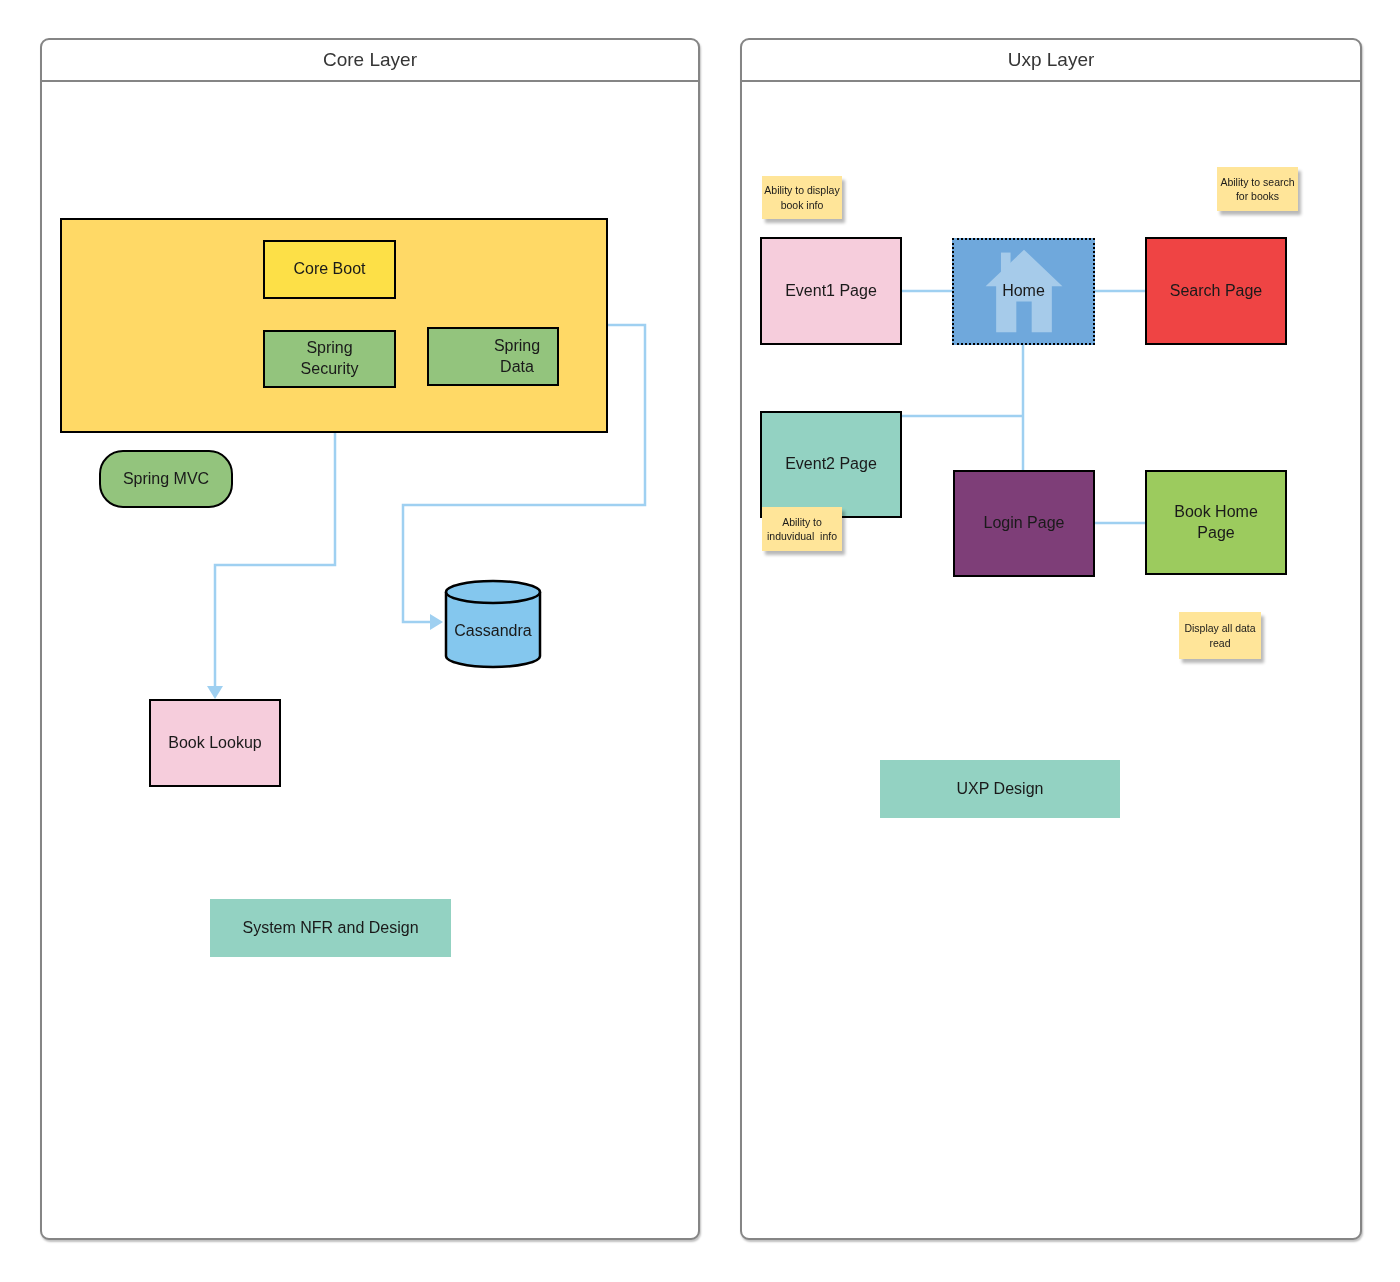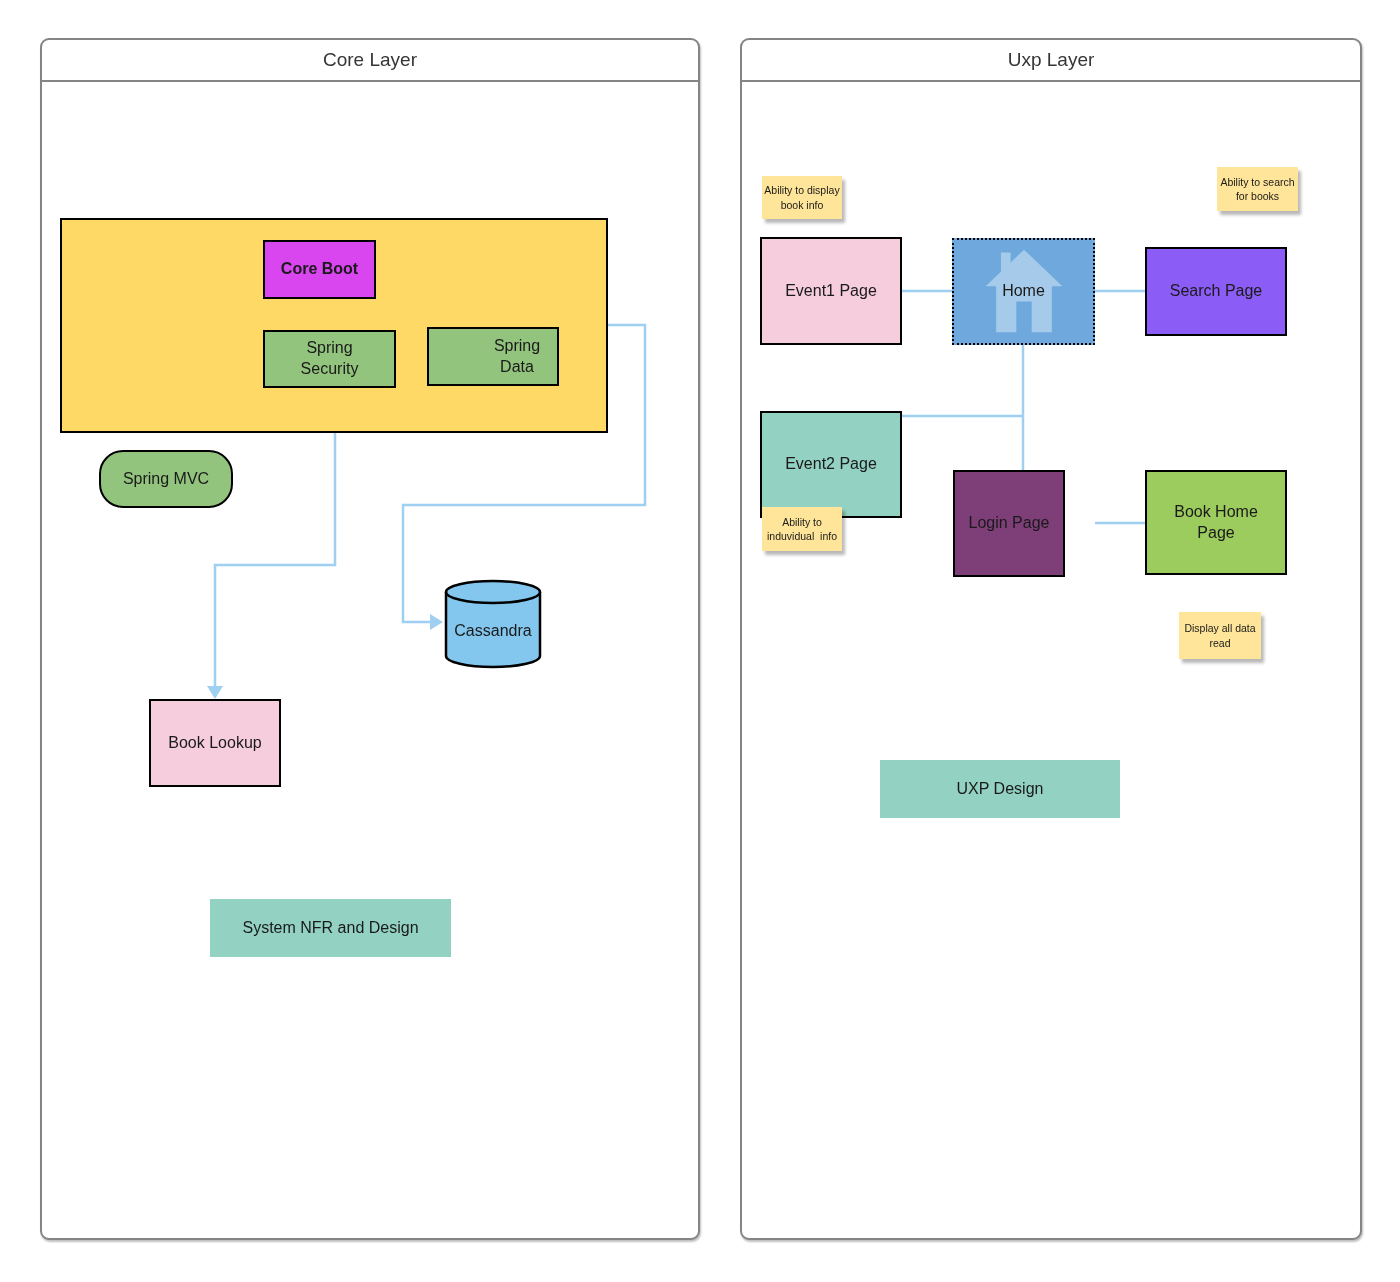--- a/index.html
+++ b/index.html
@@ -44,33 +44,33 @@
     position: absolute;
     display: flex; align-items: center; justify-content: center;
     text-align: center;
     font-size: 16px;
     box-sizing: border-box;
     border: 2.5px solid #000000;
   }
   .node .label { display: inline-block; line-height: 1.3; }
 
   .n-container   { left: 60px;  top: 218px; width: 548px; height: 215px; background: #FFD966; }
-  .n-core-boot   { left: 263px; top: 240px; width: 113px; height: 59px;  background: #d946ef; font-weight: bold; }
+  .n-core-boot   { left: 263px; top: 240px; width: 133px; height: 59px;  background: #fde047; }
   .n-spring-sec  { left: 263px; top: 330px; width: 133px; height: 58px;  background: #93C47D; }
   .n-spring-sec .label { max-width: 70px; }
   .n-spring-data { left: 427px; top: 327px; width: 132px; height: 59px;  background: #93C47D; padding-left: 48px; }
   .n-spring-mvc  { left: 99px;  top: 450px; width: 134px; height: 58px;  background: #93C47D; border-radius: 24px; }
   .n-book-lookup { left: 149px; top: 699px; width: 132px; height: 88px;  background: #F6CDDC; }
   .n-system-nfr  { left: 210px; top: 899px; width: 241px; height: 58px;  background: #93D2C2; border: none; }
 
   .n-event1      { left: 760px;  top: 237px; width: 142px; height: 108px; background: #F6CDDC; }
   .n-home        { left: 952px;  top: 238px; width: 143px; height: 107px; background: #6FA8DC; border: 2.5px dotted #000; overflow: hidden; }
-  .n-search      { left: 1145px; top: 247px; width: 142px; height: 89px; background: #8b5cf6; }
+  .n-search      { left: 1145px; top: 237px; width: 142px; height: 108px; background: #ef4444; }
   .n-event2      { left: 760px;  top: 363px; width: 142px; height: 107px; background: #93D2C2; margin-top: 48px; }
-  .n-login       { left: 953px;  top: 470px; width: 112px; height: 107px; background: #7E3E78; }
+  .n-login       { left: 953px;  top: 470px; width: 142px; height: 107px; background: #7E3E78; }
   .n-user-home   { left: 1145px; top: 470px; width: 142px; height: 105px; background: #9CCB5E; }
   .n-user-home .label { max-width: 100px; }
   .n-uxp-design  { left: 880px;  top: 760px; width: 240px; height: 58px;  background: #93D2C2; border: none; }
 
   .n-home .home-icon-wrap {
     position: absolute; left: 50%; top: 50%;
     transform: translate(-50%, -50%);
   }
   .n-home .label { position: relative; z-index: 2; }
 

